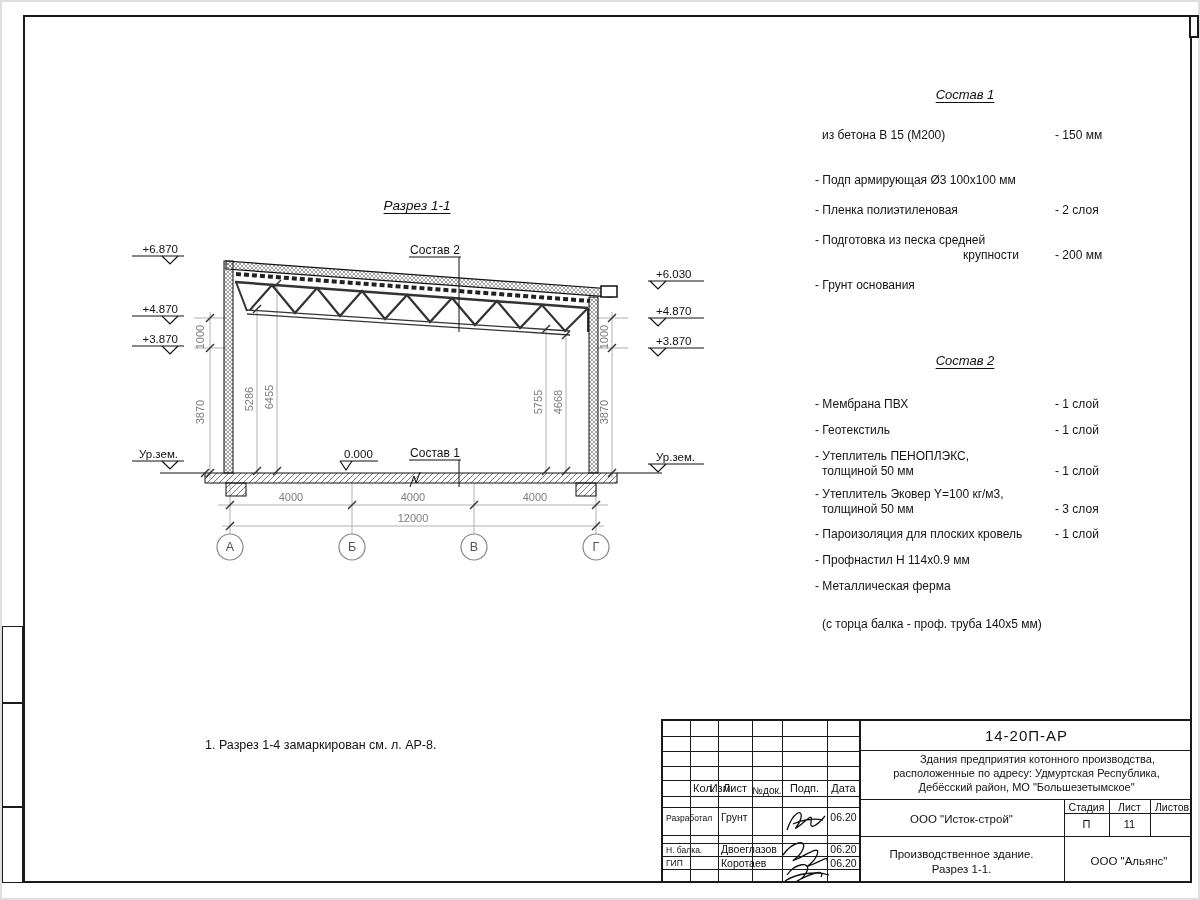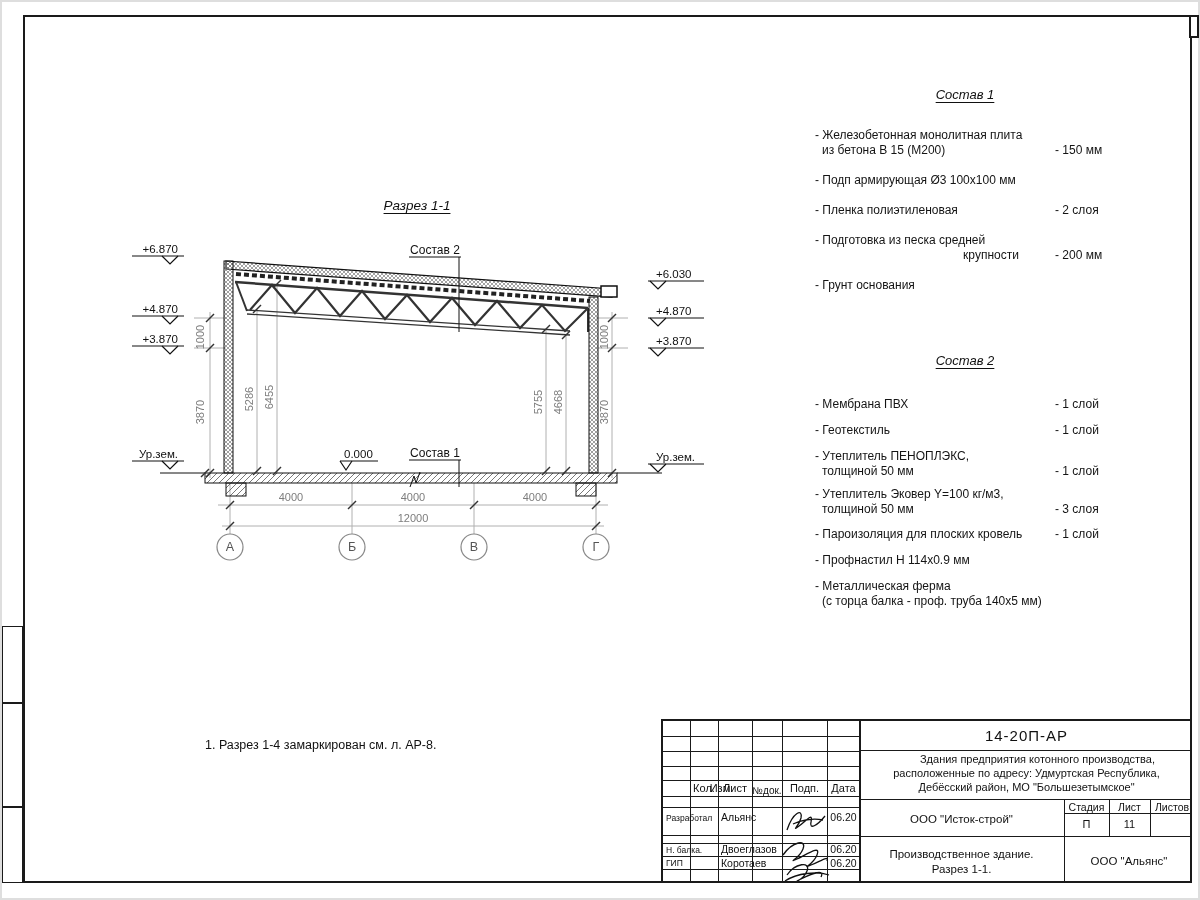--- a/index.html
+++ b/index.html
@@ -203,21 +203,20 @@
     <circle cx="596" cy="547" r="13" fill="#fff" stroke="#888" stroke-width="1.2"></circle>
     <text x="230" y="551" text-anchor="middle" class="axtxt">А</text>
     <text x="352" y="551" text-anchor="middle" class="axtxt">Б</text>
     <text x="474" y="551" text-anchor="middle" class="axtxt">В</text>
     <text x="596" y="551" text-anchor="middle" class="axtxt">Г</text>
   </g>
 </svg>
 
 <div class="abs sostav-title" style="left:905px;top:87px;width:120px;">Состав 1</div>
 <div class="item" style="left:815px;top:128px;">
-  <div>- Железобетонная  монолитная плита</div>
   <div style="padding-left:7px;">из бетона В 15 (М200)</div>
   <span class="val">- 150 мм</span>
 </div>
 <div class="item" style="left:815px;top:173px;">
   <div>- Подп армирующая Ø3 100х100 мм</div>
 </div>
 <div class="item" style="left:815px;top:203px;">
   <div>- Пленка полиэтиленовая</div>
   <span class="val">-  2 слоя</span>
 </div>
@@ -251,21 +250,21 @@
 </div>
 <div class="item" style="left:815px;top:527px;">
   <div>- Пароизоляция для плоских кровель</div>
   <span class="val">- 1 слой</span>
 </div>
 <div class="item" style="left:815px;top:553px;">
   <div>- Профнастил Н 114х0.9 мм</div>
 </div>
 <div class="item" style="left:815px;top:579px;">
   <div>- Металлическая ферма</div>
-  <div style="padding-left:7px;">(с торца балка - проф. труба 140х5 мм)</div>
+  <div style="padding-left:7px;margin-top:23px;">(с торца балка - проф. труба 140х5 мм)</div>
 </div>
 
 <div class="abs note" style="left:205px;top:738px;">1. Разрез 1-4 замаркирован см. л. АР-8.</div>
 
 <div class="abs tb" style="left:661px;top:719px;width:531px;height:164px;">
 
   <div class="vl" style="left:27px;top:0;height:164px;"></div>
   <div class="vl" style="left:55px;top:0;height:164px;"></div>
   <div class="vl" style="left:89px;top:0;height:164px;"></div>
   <div class="vl" style="left:119px;top:0;height:164px;"></div>
@@ -292,21 +291,21 @@
   <div class="hl" style="left:196px;top:115px;width:335px;"></div>
 
   <span class="t11 c" style="left:0;width:27px;top:61px;margin-left:45px;">Изм.</span>
   <span class="t11 c" style="left:27px;width:28px;top:61px;">Кол.</span>
   <span class="t11 c" style="left:55px;width:34px;top:61px;">Лист</span>
   <span class="tiny c" style="left:89px;width:30px;top:64px;">№док.</span>
   <span class="t11 c" style="left:119px;width:45px;top:61px;">Подп.</span>
   <span class="t11 c" style="left:164px;width:33px;top:61px;">Дата</span>
 
   <span class="small" style="left:3px;top:92px;">Разработал</span>
-  <span class="t10" style="left:58px;top:90px;">Альянс</span>
+  <span class="t10" style="left:58px;top:90px;">Грунт</span>
   <span class="t10 c" style="left:164px;width:33px;top:90px;">06.20</span>
   <span class="small" style="left:3px;top:124px;">Н. балка.</span>
   <span class="t10" style="left:58px;top:122px;">Двоеглазов</span>
   <span class="t10 c" style="left:164px;width:33px;top:122px;">06.20</span>
   <span class="small" style="left:3px;top:137px;">ГИП</span>
   <span class="t10" style="left:58px;top:136px;">Коротаев</span>
   <span class="t10 c" style="left:164px;width:33px;top:136px;">06.20</span>
 
   <svg style="position:absolute;left:120px;top:85px;" width="46" height="30" viewBox="0 0 46 30">
     <path d="M4,24 C10,6 20,2 18,12 C16,20 8,26 16,20 C24,14 30,6 28,16 C26,24 34,20 42,10 M10,18 C18,14 30,12 40,14" fill="none" stroke="#111" stroke-width="1.3"></path>

